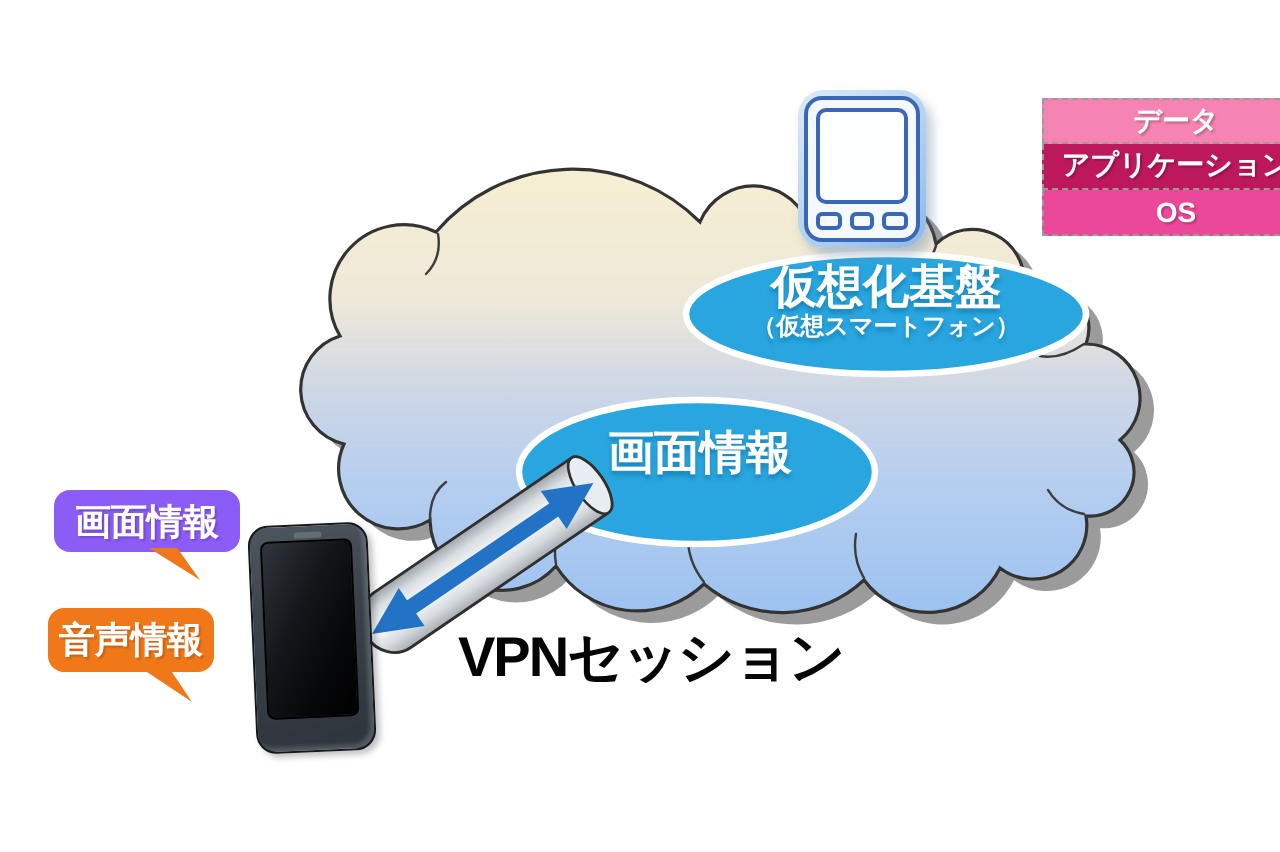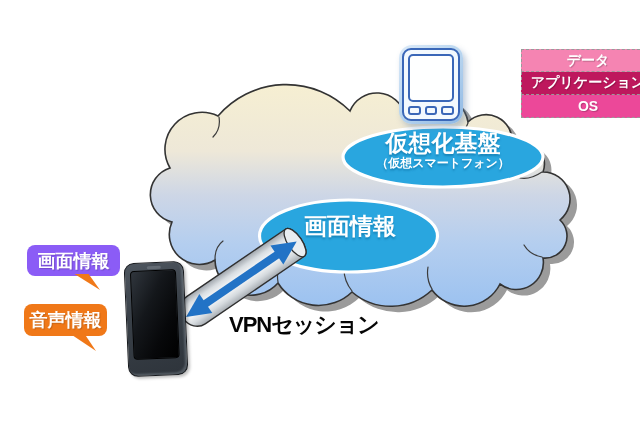--- a/index.html
+++ b/index.html
@@ -49,21 +49,21 @@
     transform:rotate(-2.5deg);border-radius:10px;border:1px solid #15181c;
     background:linear-gradient(165deg,#4e565f 0%,#3a4149 40%,#2e343b 100%);
     box-shadow:2px 2px 3px rgba(0,0,0,.25), inset -2px -2px 2px rgba(150,160,170,.35);}
   .handset-screen{position:absolute;left:5px;right:7px;top:7px;bottom:16px;border-radius:4px;
     border:1px solid #000;
     background:linear-gradient(118deg,#30363d 0%,#14171b 38%,#07080a 70%,#000 100%);}
   .handset-speaker{position:absolute;top:3px;left:50%;transform:translateX(-50%);
     width:14px;height:3px;border-radius:2px;background:#6e767e;opacity:.75;}
 
   
-  .vpn-label{position:absolute;left:229px;top:310px;z-index:7;font-size:22px;font-weight:bold;
+  .vpn-label{position:absolute;left:229px;top:310px;z-index:7;font-size:28px;font-weight:bold;
     color:#050505;letter-spacing:-1px;white-space:nowrap;}
 </style>
 </head>
 <body>
 
 <div class="canvas">
 
   <svg class="layer-svg" width="640" height="426" viewBox="0 0 640 426">
     <defs>
       <linearGradient id="cloudGrad" x1="0" y1="0" x2="0" y2="1">

